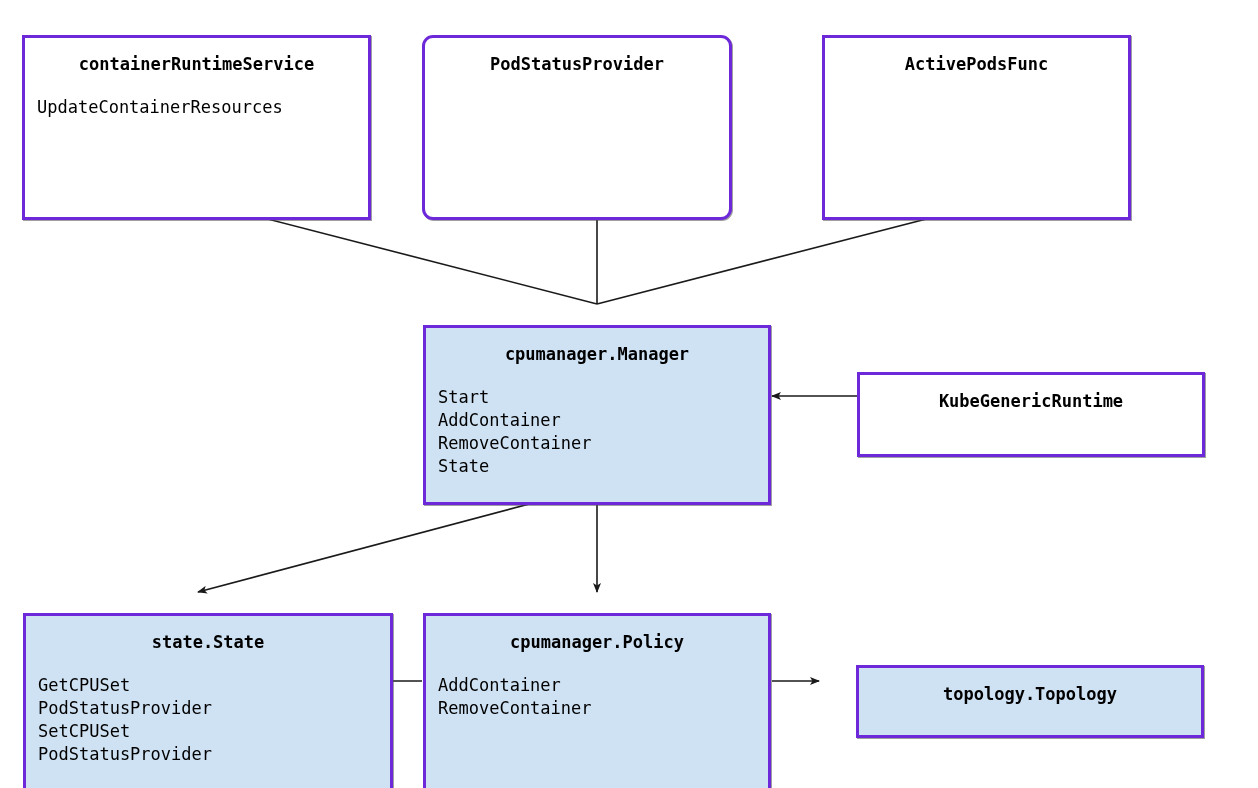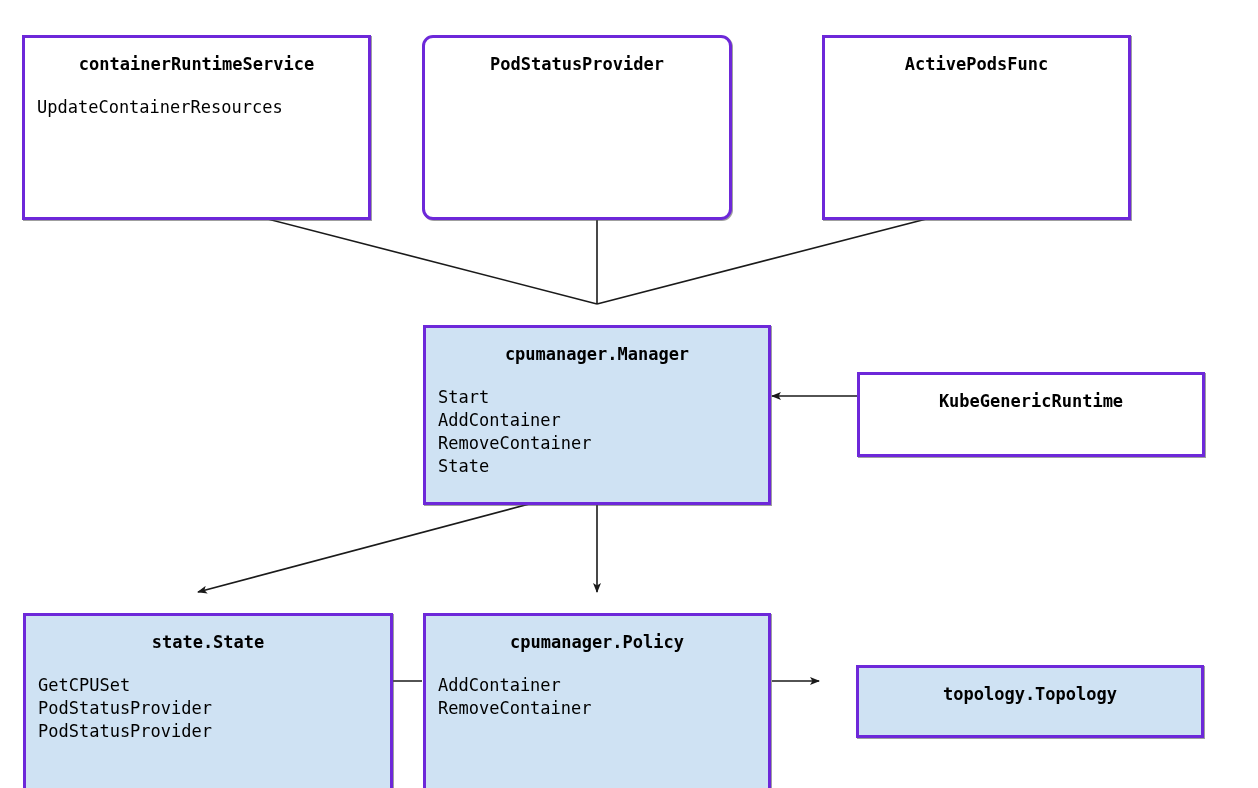--- a/index.html
+++ b/index.html
@@ -106,20 +106,21 @@
         </div>
       </div>
       <div class="node title-only" style="left: 857px; top: 352px; width: 348px; height: 85px;">
         <div class="node-title">KubeGenericRuntime</div>
       </div>
       <div class="node filled" style="left: 23px; top: 593px; width: 370px; height: 179px;">
         <div class="node-title">state.State</div>
         <div class="node-members">
           <span class="member">GetCPUSet</span>
           <span class="member">PodStatusProvider</span>
+          <span class="member">SetCPUSet</span>
           <span class="member">PodStatusProvider</span>
         </div>
       </div>
       <div class="node filled" style="left: 423px; top: 593px; width: 348px; height: 202px;">
         <div class="node-title">cpumanager.Policy</div>
         <div class="node-members">
           <span class="member">AddContainer</span>
           <span class="member">RemoveContainer</span>
         </div>
       </div>

